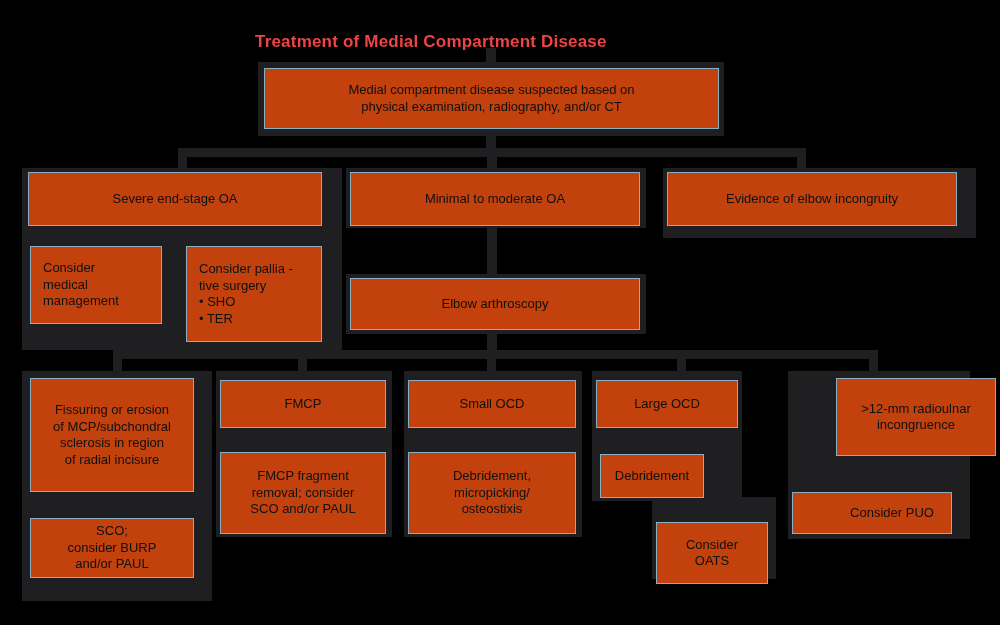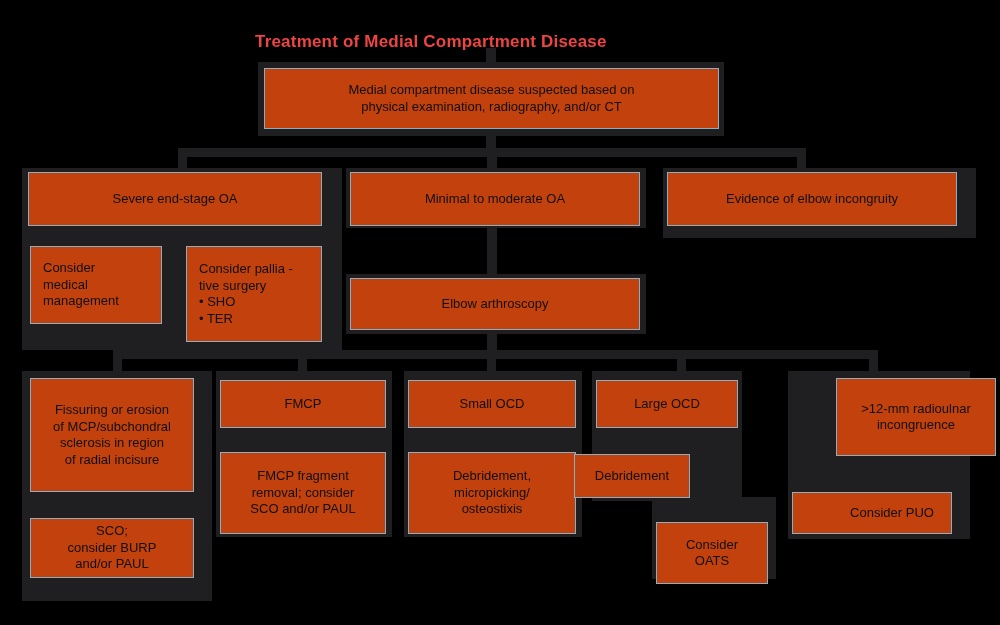--- a/index.html
+++ b/index.html
@@ -179,21 +179,21 @@
   <div class="box" style="left:220px; top:452px; width:166px; height:82px;">
     <span class="txt">FMCP fragment
 removal; consider
 SCO and/or PAUL</span>
   </div>
   <div class="box" style="left:408px; top:452px; width:168px; height:82px;">
     <span class="txt">Debridement,
 micropicking/
 osteostixis</span>
   </div>
-  <div class="box" style="left:574px; top:454px; width:116px; height:44px;">
+  <div class="box" style="left:600px; top:454px; width:104px; height:44px;">
     <span class="txt">Debridement</span>
   </div>
   <div class="box" style="left:656px; top:522px; width:112px; height:62px;">
     <span class="txt">Consider
 OATS</span>
   </div>
   <div class="box" style="left:792px; top:492px; width:160px; height:42px;padding-left:48px;">
     <span class="txt">Consider PUO</span>
   </div>
 

